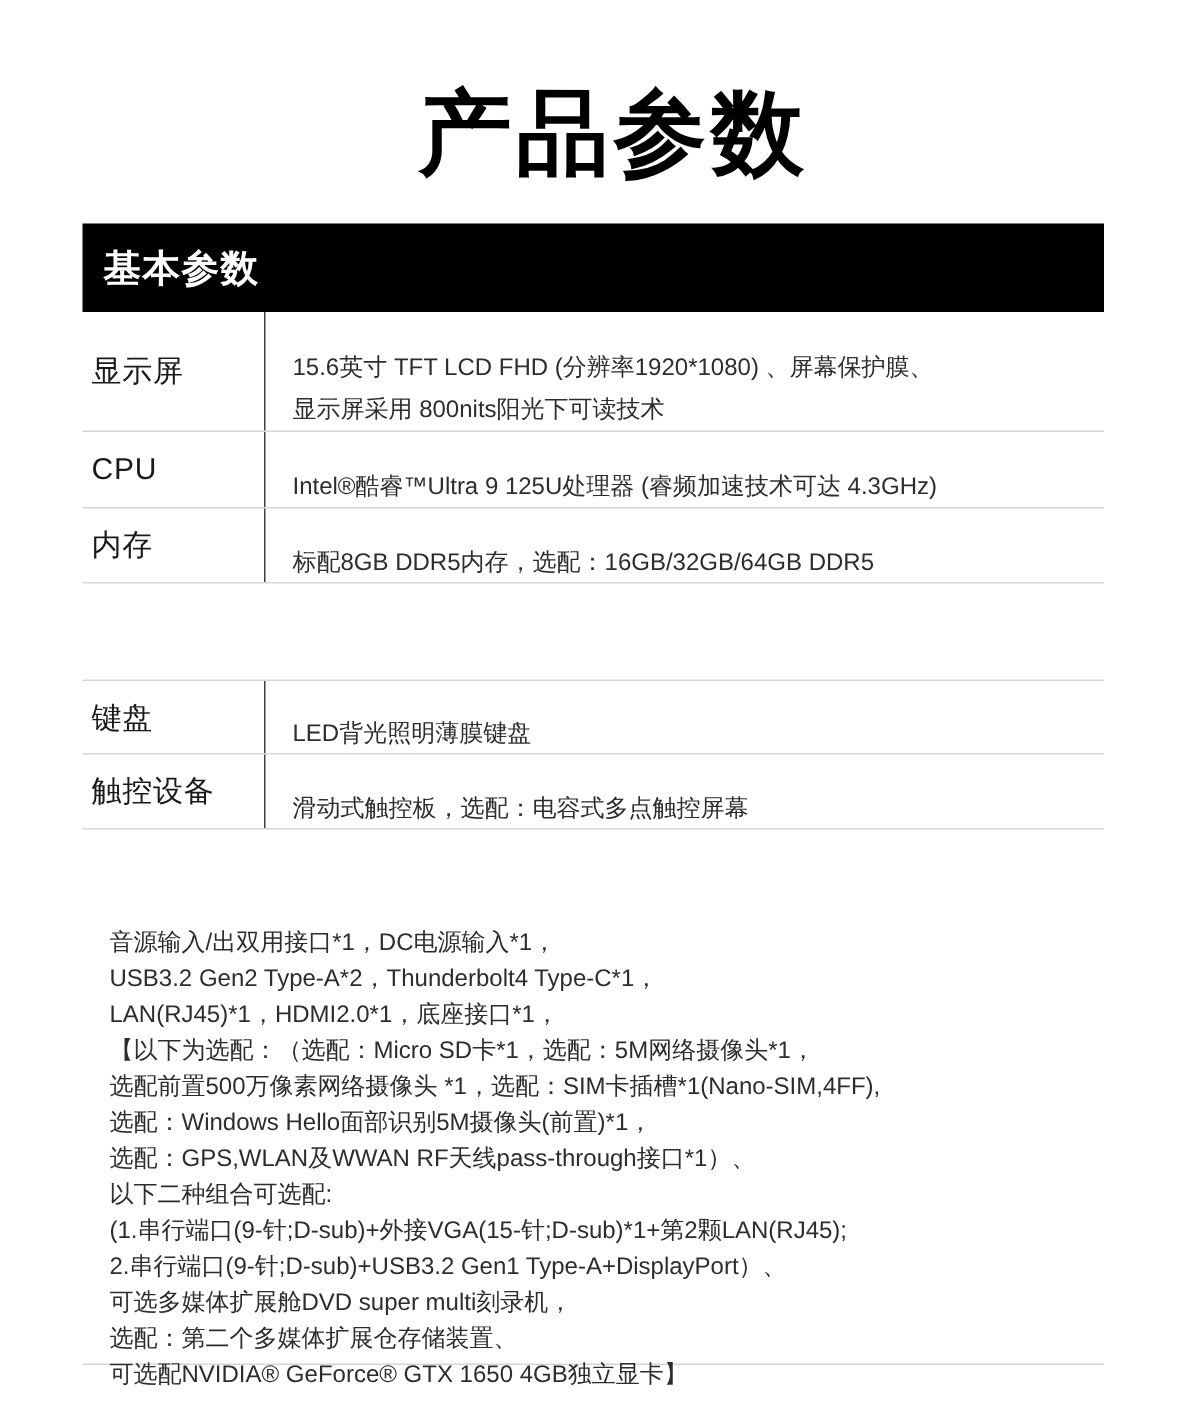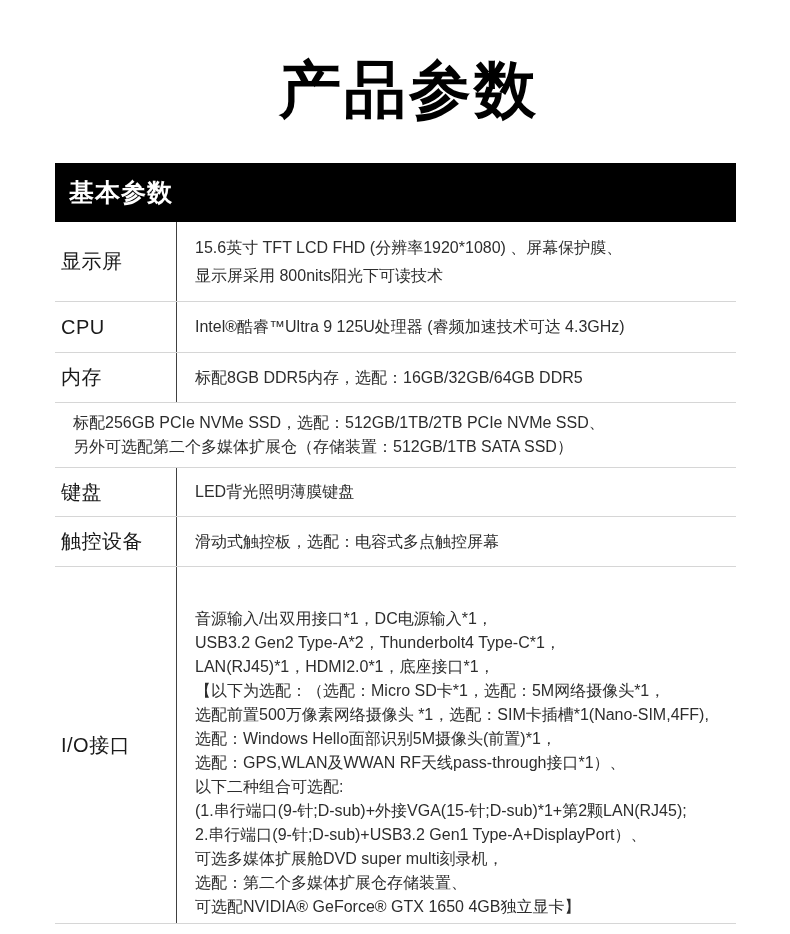--- a/index.html
+++ b/index.html
@@ -6,21 +6,21 @@
   .sheet{
     position:relative;width:790px;height:934px;background:#ffffff;overflow:hidden;
     font-family:"Liberation Sans", sans-serif;
   }
   .page-title{
     position:absolute;top:36px;left:0;width:790px;height:80px;
     text-align:center;font-size:62px;line-height:80px;font-weight:900;
     color:#000000;letter-spacing:3px;margin:14px;
   }
   .spec-table{
-    position:absolute;top:163px;left:55px;width:681px;
+    position:absolute;top:149px;left:55px;width:681px;
   }
   .section-bar{
     box-sizing:border-box;height:59px;background:#000000;
     display:flex;align-items:center;padding-left:14px;
   }
   .section-bar .bar-text{
     color:#ffffff;font-size:25px;font-weight:700;letter-spacing:1px;
   }
   .row{
     box-sizing:border-box;display:flex;align-items:stretch;
@@ -38,21 +38,21 @@
     border-right:1px solid #404040;
     display:flex;align-items:center;
     padding-left:6px;
     font-size:20px;font-weight:500;color:#1a1a1a;letter-spacing:0.5px;text-align:right;
   }
   .val{
     box-sizing:border-box;flex:1 1 auto;
     display:flex;flex-direction:column;justify-content:center;
     padding-left:18px;padding-right:6px;
     font-size:16px;font-weight:500;color:#2d2d2d;
-    line-height:28px;white-space:pre-line;
+    line-height:28px;white-space:pre-line;margin-top:24px;
   }
   .row:nth-child(5) .val{line-height:24px;}
   .row:nth-child(8) .val{
     justify-content:flex-start;padding-top:40px;line-height:24px;
   }
 </style>
 </head>
 <body>
 
 <div class="sheet">
@@ -75,36 +75,33 @@
       <div class="lbl">CPU</div>
       <div class="val">Intel®酷睿™Ultra 9 125U处理器 (睿频加速技术可达 4.3GHz)</div>
     </div>
 
     <div class="row">
       <div class="lbl">内存</div>
       <div class="val">标配8GB DDR5内存，选配：16GB/32GB/64GB DDR5</div>
     </div>
 
     <div class="row">
-      <div class="val">标配256GB PCIe NVMe SSD，选配：512GB/1TB/2TB PCIe NVMe SSD、
-另外可选配第二个多媒体扩展仓（存储装置：512GB/1TB SATA SSD）</div>
     </div>
 
     <div class="row">
       <div class="lbl">键盘</div>
       <div class="val">LED背光照明薄膜键盘</div>
     </div>
 
     <div class="row">
       <div class="lbl">触控设备</div>
       <div class="val">滑动式触控板，选配：电容式多点触控屏幕</div>
     </div>
 
     <div class="row">
-      <div class="lbl">I/O接口</div>
       <div class="val">音源输入/出双用接口*1，DC电源输入*1，
 USB3.2 Gen2 Type-A*2，Thunderbolt4 Type-C*1，
 LAN(RJ45)*1，HDMI2.0*1，底座接口*1，
 【以下为选配：（选配：Micro SD卡*1，选配：5M网络摄像头*1，
 选配前置500万像素网络摄像头 *1，选配：SIM卡插槽*1(Nano-SIM,4FF),
 选配：Windows Hello面部识别5M摄像头(前置)*1，
 选配：GPS,WLAN及WWAN RF天线pass-through接口*1）、
 以下二种组合可选配:
 (1.串行端口(9-针;D-sub)+外接VGA(15-针;D-sub)*1+第2颗LAN(RJ45);
 2.串行端口(9-针;D-sub)+USB3.2 Gen1 Type-A+DisplayPort）、

